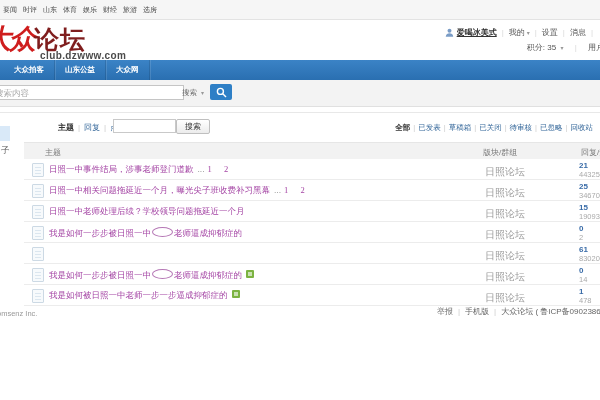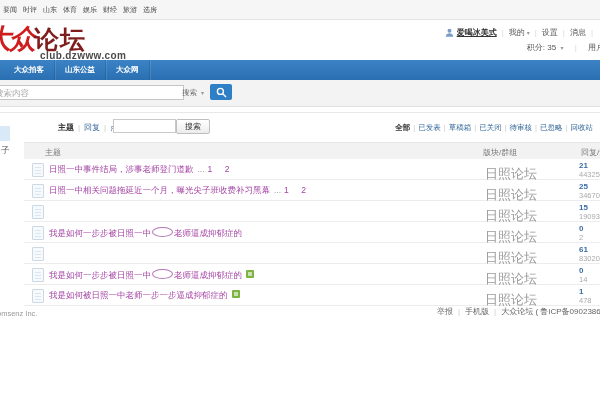--- a/index.html
+++ b/index.html
@@ -78,22 +78,22 @@
             border:1px solid #ccd9e4;border-radius:1px;}
   .doc-icon::after{content:"";position:absolute;left:2px;top:3px;right:2px;height:7px;
             background:repeating-linear-gradient(#dbe6ef 0 1px,transparent 1px 3px);}
   .row-title{position:absolute;left:25px;top:5px;font-size:8.5px;color:#a444a4;white-space:nowrap;cursor:pointer;}
   .oval{display:inline-block;width:19px;height:8px;border:1px solid #b577b5;border-radius:50%;
         vertical-align:-1px;margin:0 1px;}
   .icon-green{display:inline-block;width:8px;height:8px;background:#7cb342;border-radius:1px;
               margin-left:4px;position:relative;vertical-align:0;}
   .icon-green::after{content:"";position:absolute;left:2px;top:2px;right:2px;bottom:2px;background:rgba(255,255,255,.6);}
   .ellip{color:#999;margin-left:4px;}
-  .pages{color:#a444a4;margin-left:3px;letter-spacing:5px;cursor:pointer;}
-  .row-forum{position:absolute;left:461px;top:6px;font-size:13px;color:#9a9a9a;cursor:pointer;}
+  .pages{color:#a444a4;margin-left:3px;letter-spacing:5px;cursor:pointer;font-family:Liberation Serif, serif;}
+  .row-forum{position:absolute;left:461px;top:6px;font-size:10px;color:#9a9a9a;cursor:pointer;}
   .row-replies{position:absolute;left:555px;top:2px;font-size:8px;line-height:9px;white-space:nowrap;}
   .rep{color:#3a6ca8;font-weight:bold;cursor:pointer;display:block;}
   .views{color:#aaa;font-size:7.5px;display:block;}
 
   
   .footer-right{position:absolute;left:437px;top:306px;font-size:8px;color:#666;white-space:nowrap;display:flex;}
   .footer-right .f-link{color:#666;cursor:pointer;}
   .footer-right .f-link::after{content:"|";color:#ccc;margin:0 5px;}
   .footer-left{position:absolute;left:-3px;top:309px;font-size:7.5px;color:#999;white-space:nowrap;}
 </style>
@@ -237,20 +237,23 @@
           </span>
           <span class="row-forum">日照论坛</span>
           <span class="row-replies">
             <span class="rep">25</span>
             <span class="views">34670</span>
           </span>
         </div>
 
         <div class="row">
           <span class="doc-icon"></span>
+          <span class="row-title">
+            <span>日照一中老师处理后续？学校领导问题拖延近一个月</span>
+          </span>
           <span class="row-forum">日照论坛</span>
           <span class="row-replies">
             <span class="rep">15</span>
             <span class="views">19093</span>
           </span>
         </div>
 
         <div class="row">
           <span class="doc-icon"></span>
           <span class="row-title">

